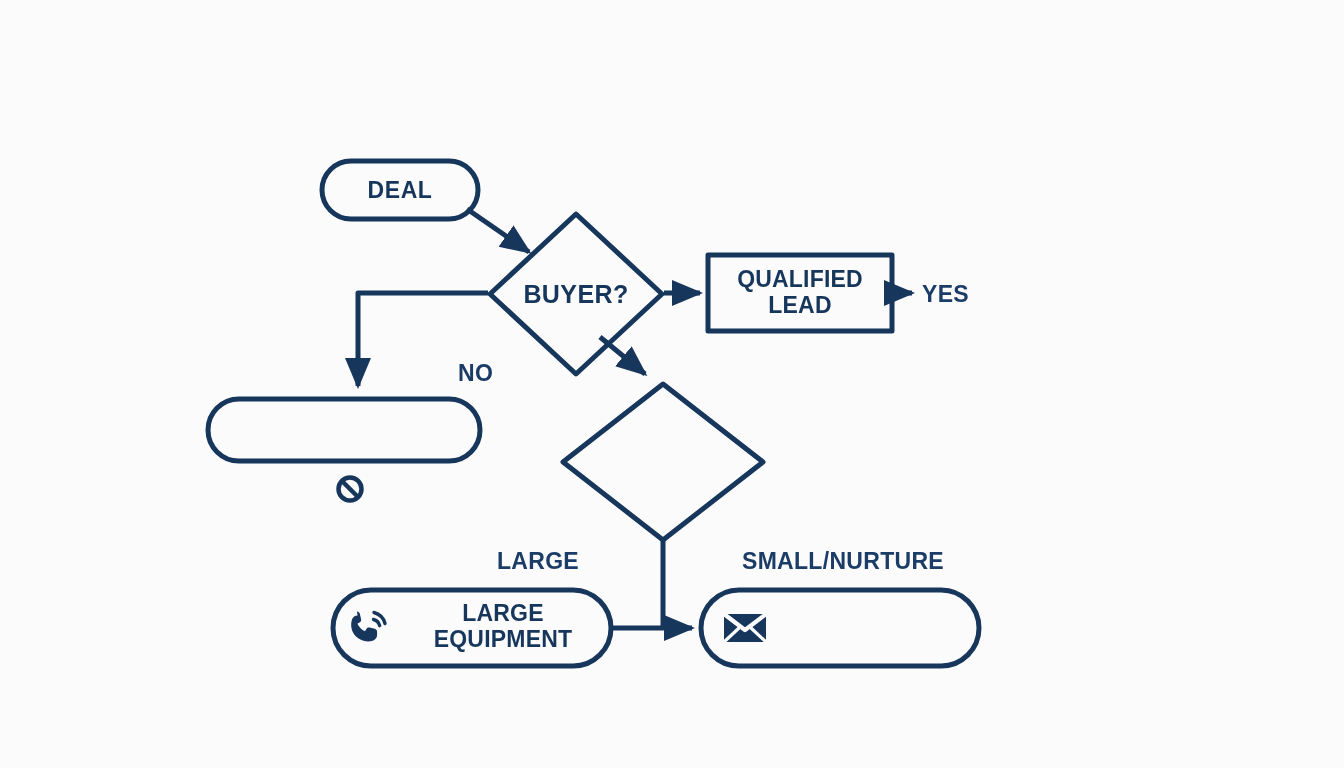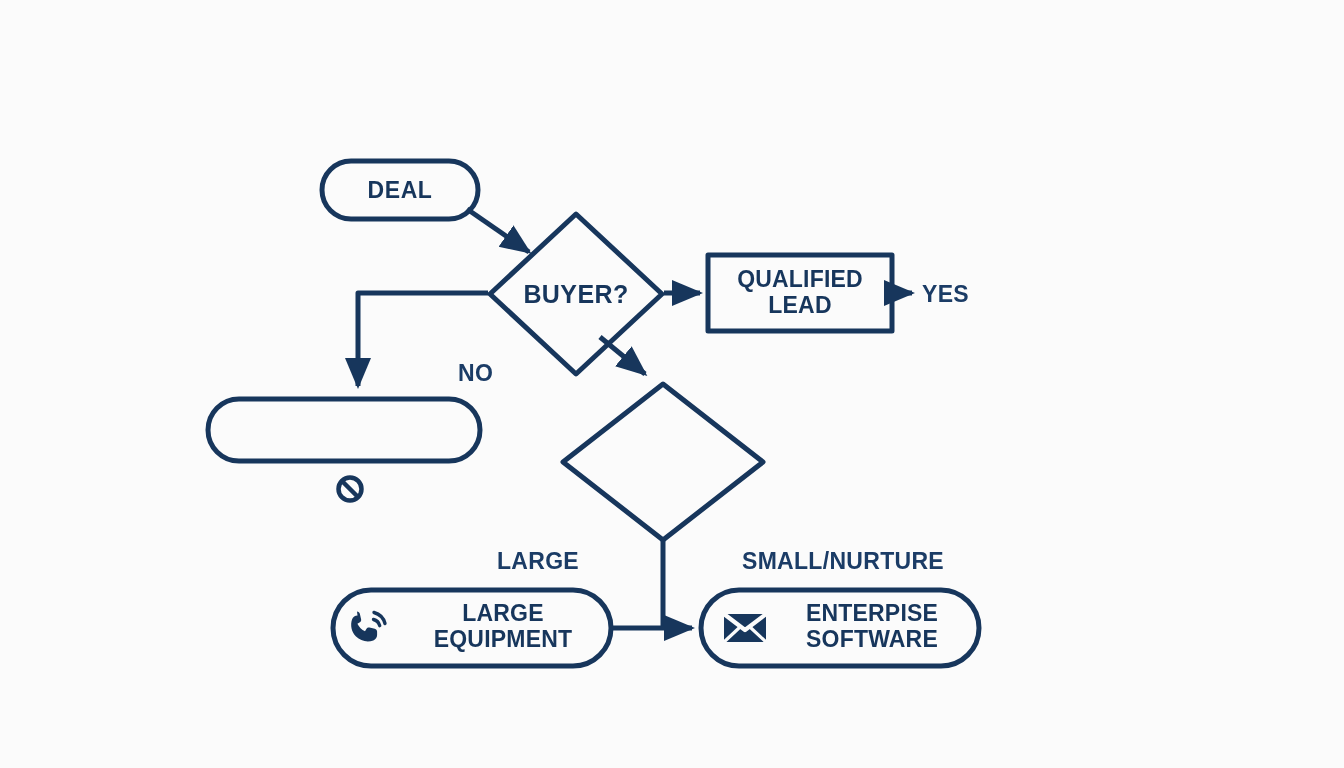--- a/index.html
+++ b/index.html
@@ -145,22 +145,20 @@
   <div class="node-label t-buyer" style="left:490px; top:280px; width:172px;">BUYER?</div>
 
   <div class="node-label t-qualified" style="left:708px; top:267px; width:184px;">QUALIFIED
 LEAD</div>
 
 
 
   <div class="node-label t-largeeq" style="left:398px; top:601px; width:210px; text-align:center;">LARGE
 EQUIPMENT</div>
 
-  <div class="node-label t-entsw" style="left:772px; top:601px; width:200px; text-align:center;">ENTERPISE
-SOFTWARE</div>
 
   <div class="edge-label" style="left:922px; top:281px;">YES</div>
 
   <div class="edge-label" style="left:458px; top:360px;">NO</div>
 
   <div class="edge-label" style="left:497px; top:548px;">LARGE</div>
 
   <div class="edge-label" style="left:742px; top:548px;">SMALL/NURTURE</div>
 
 </div>

